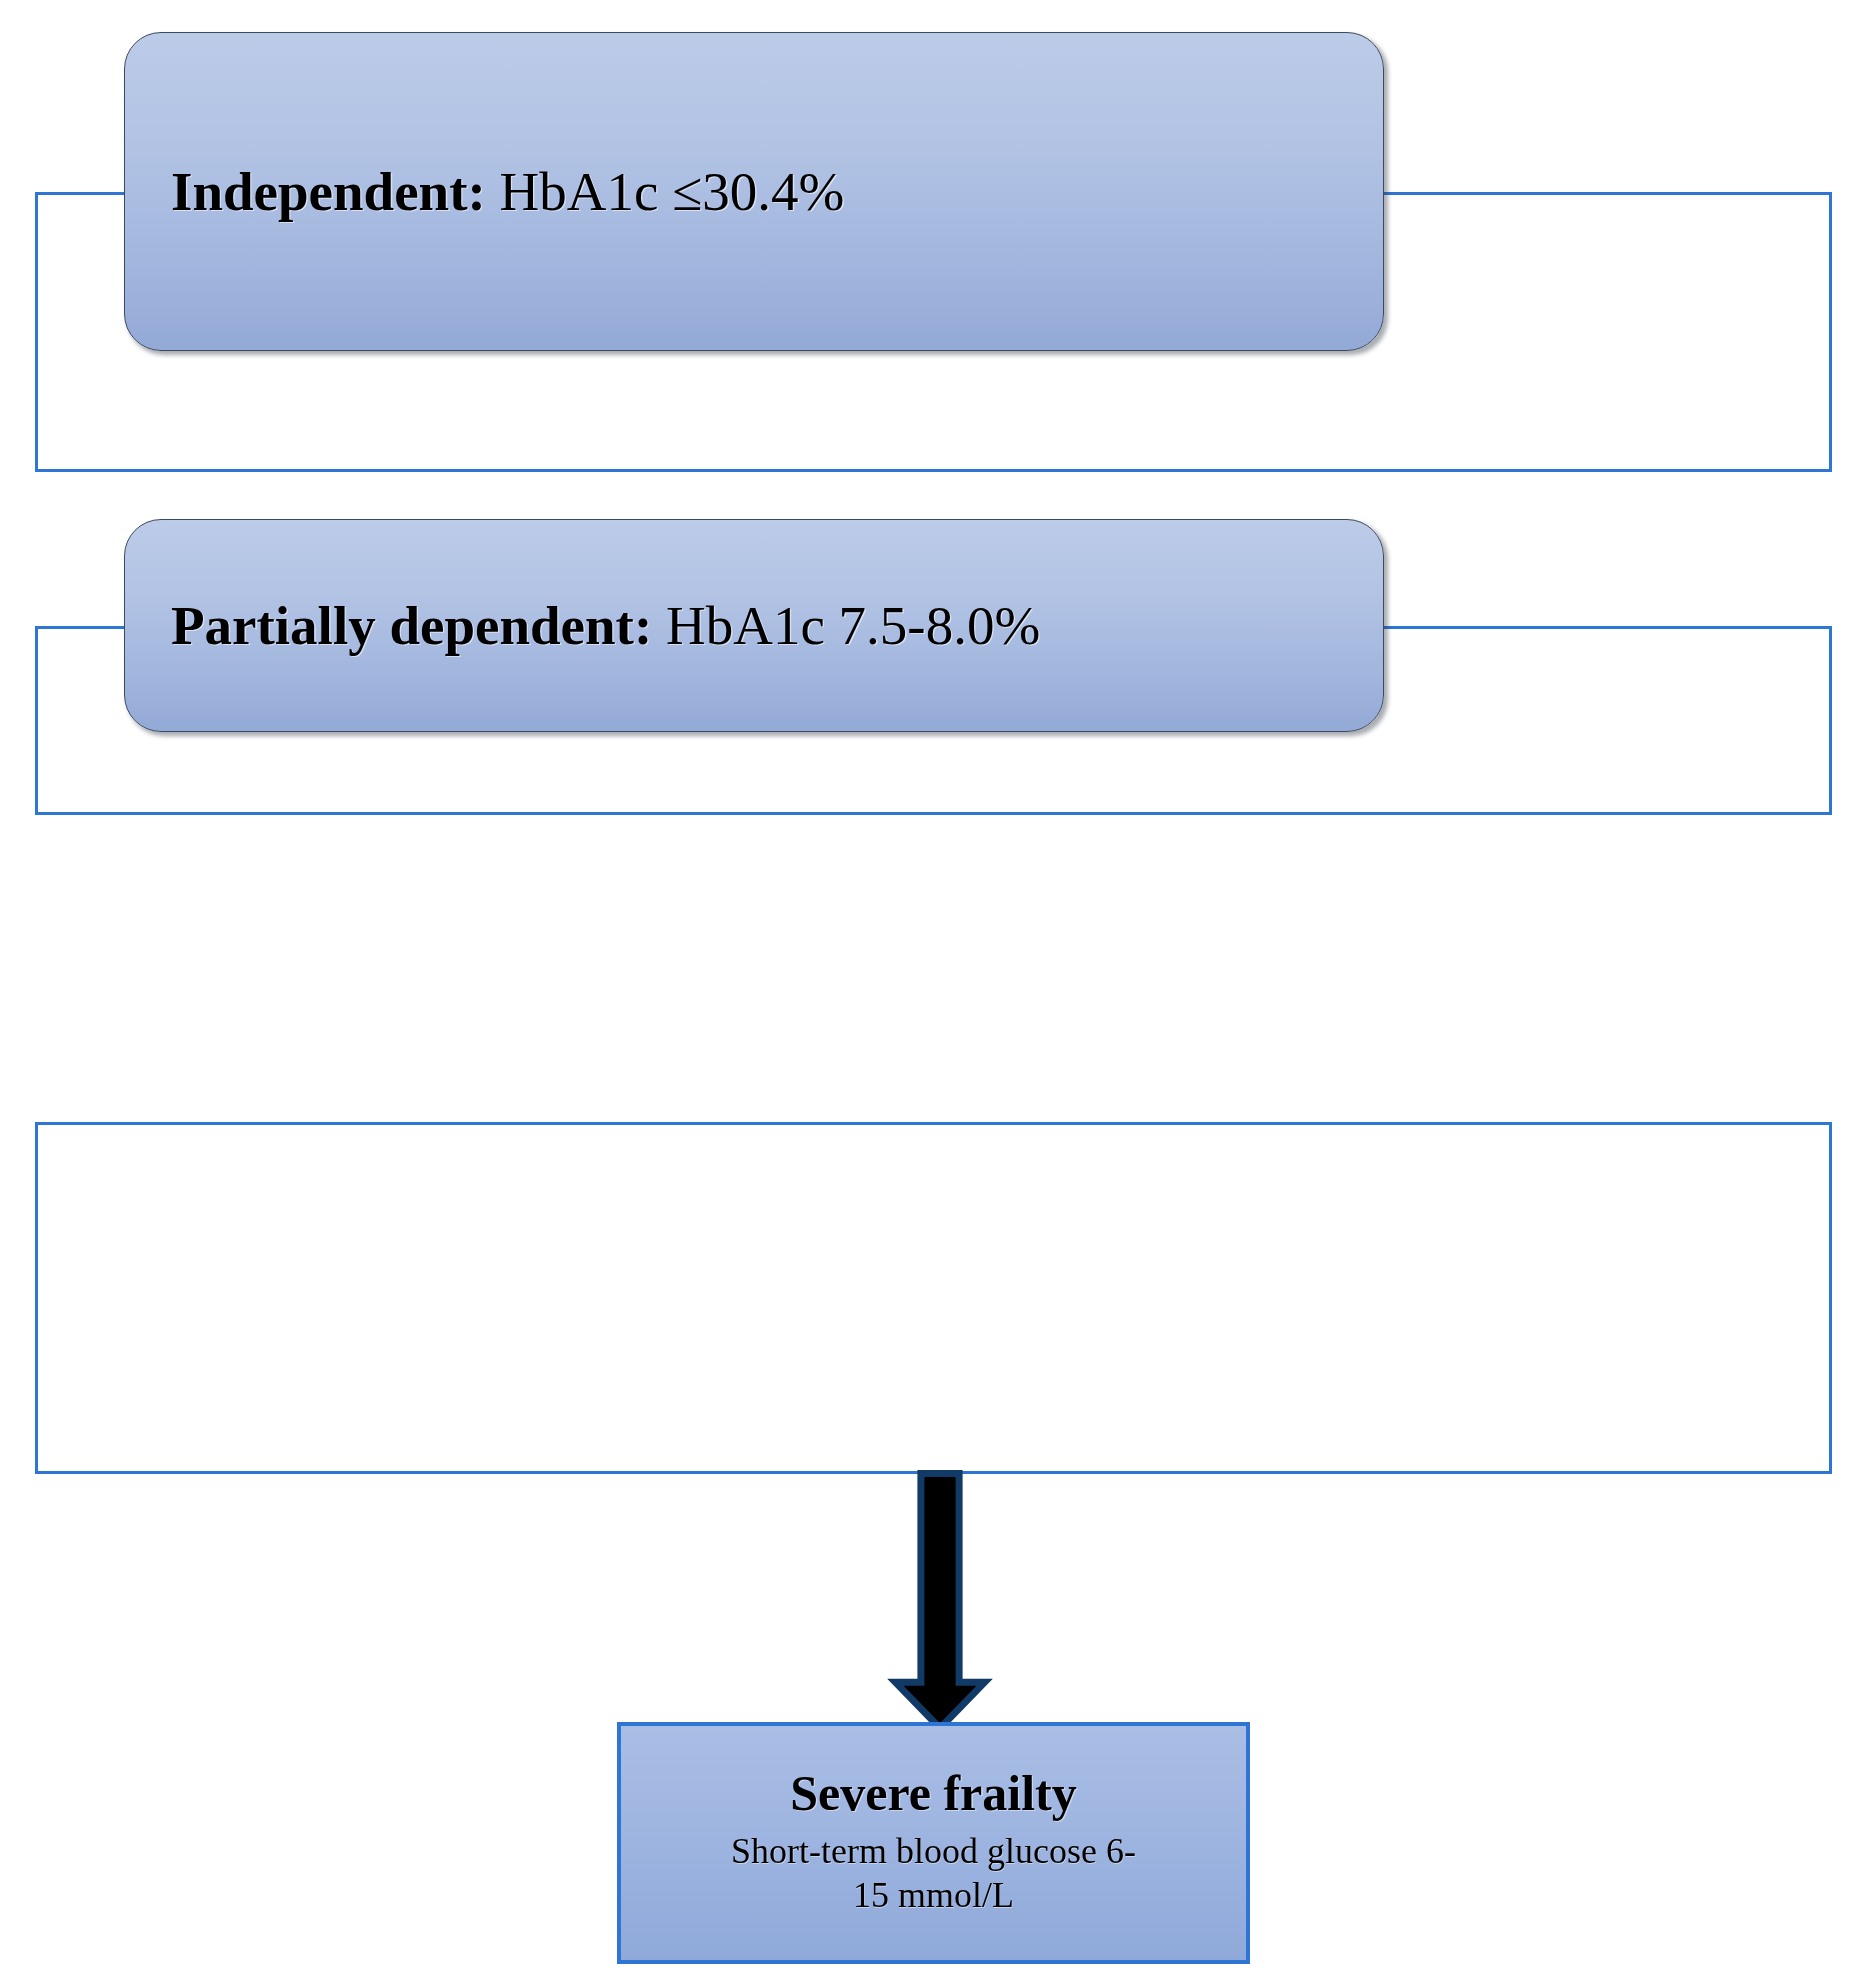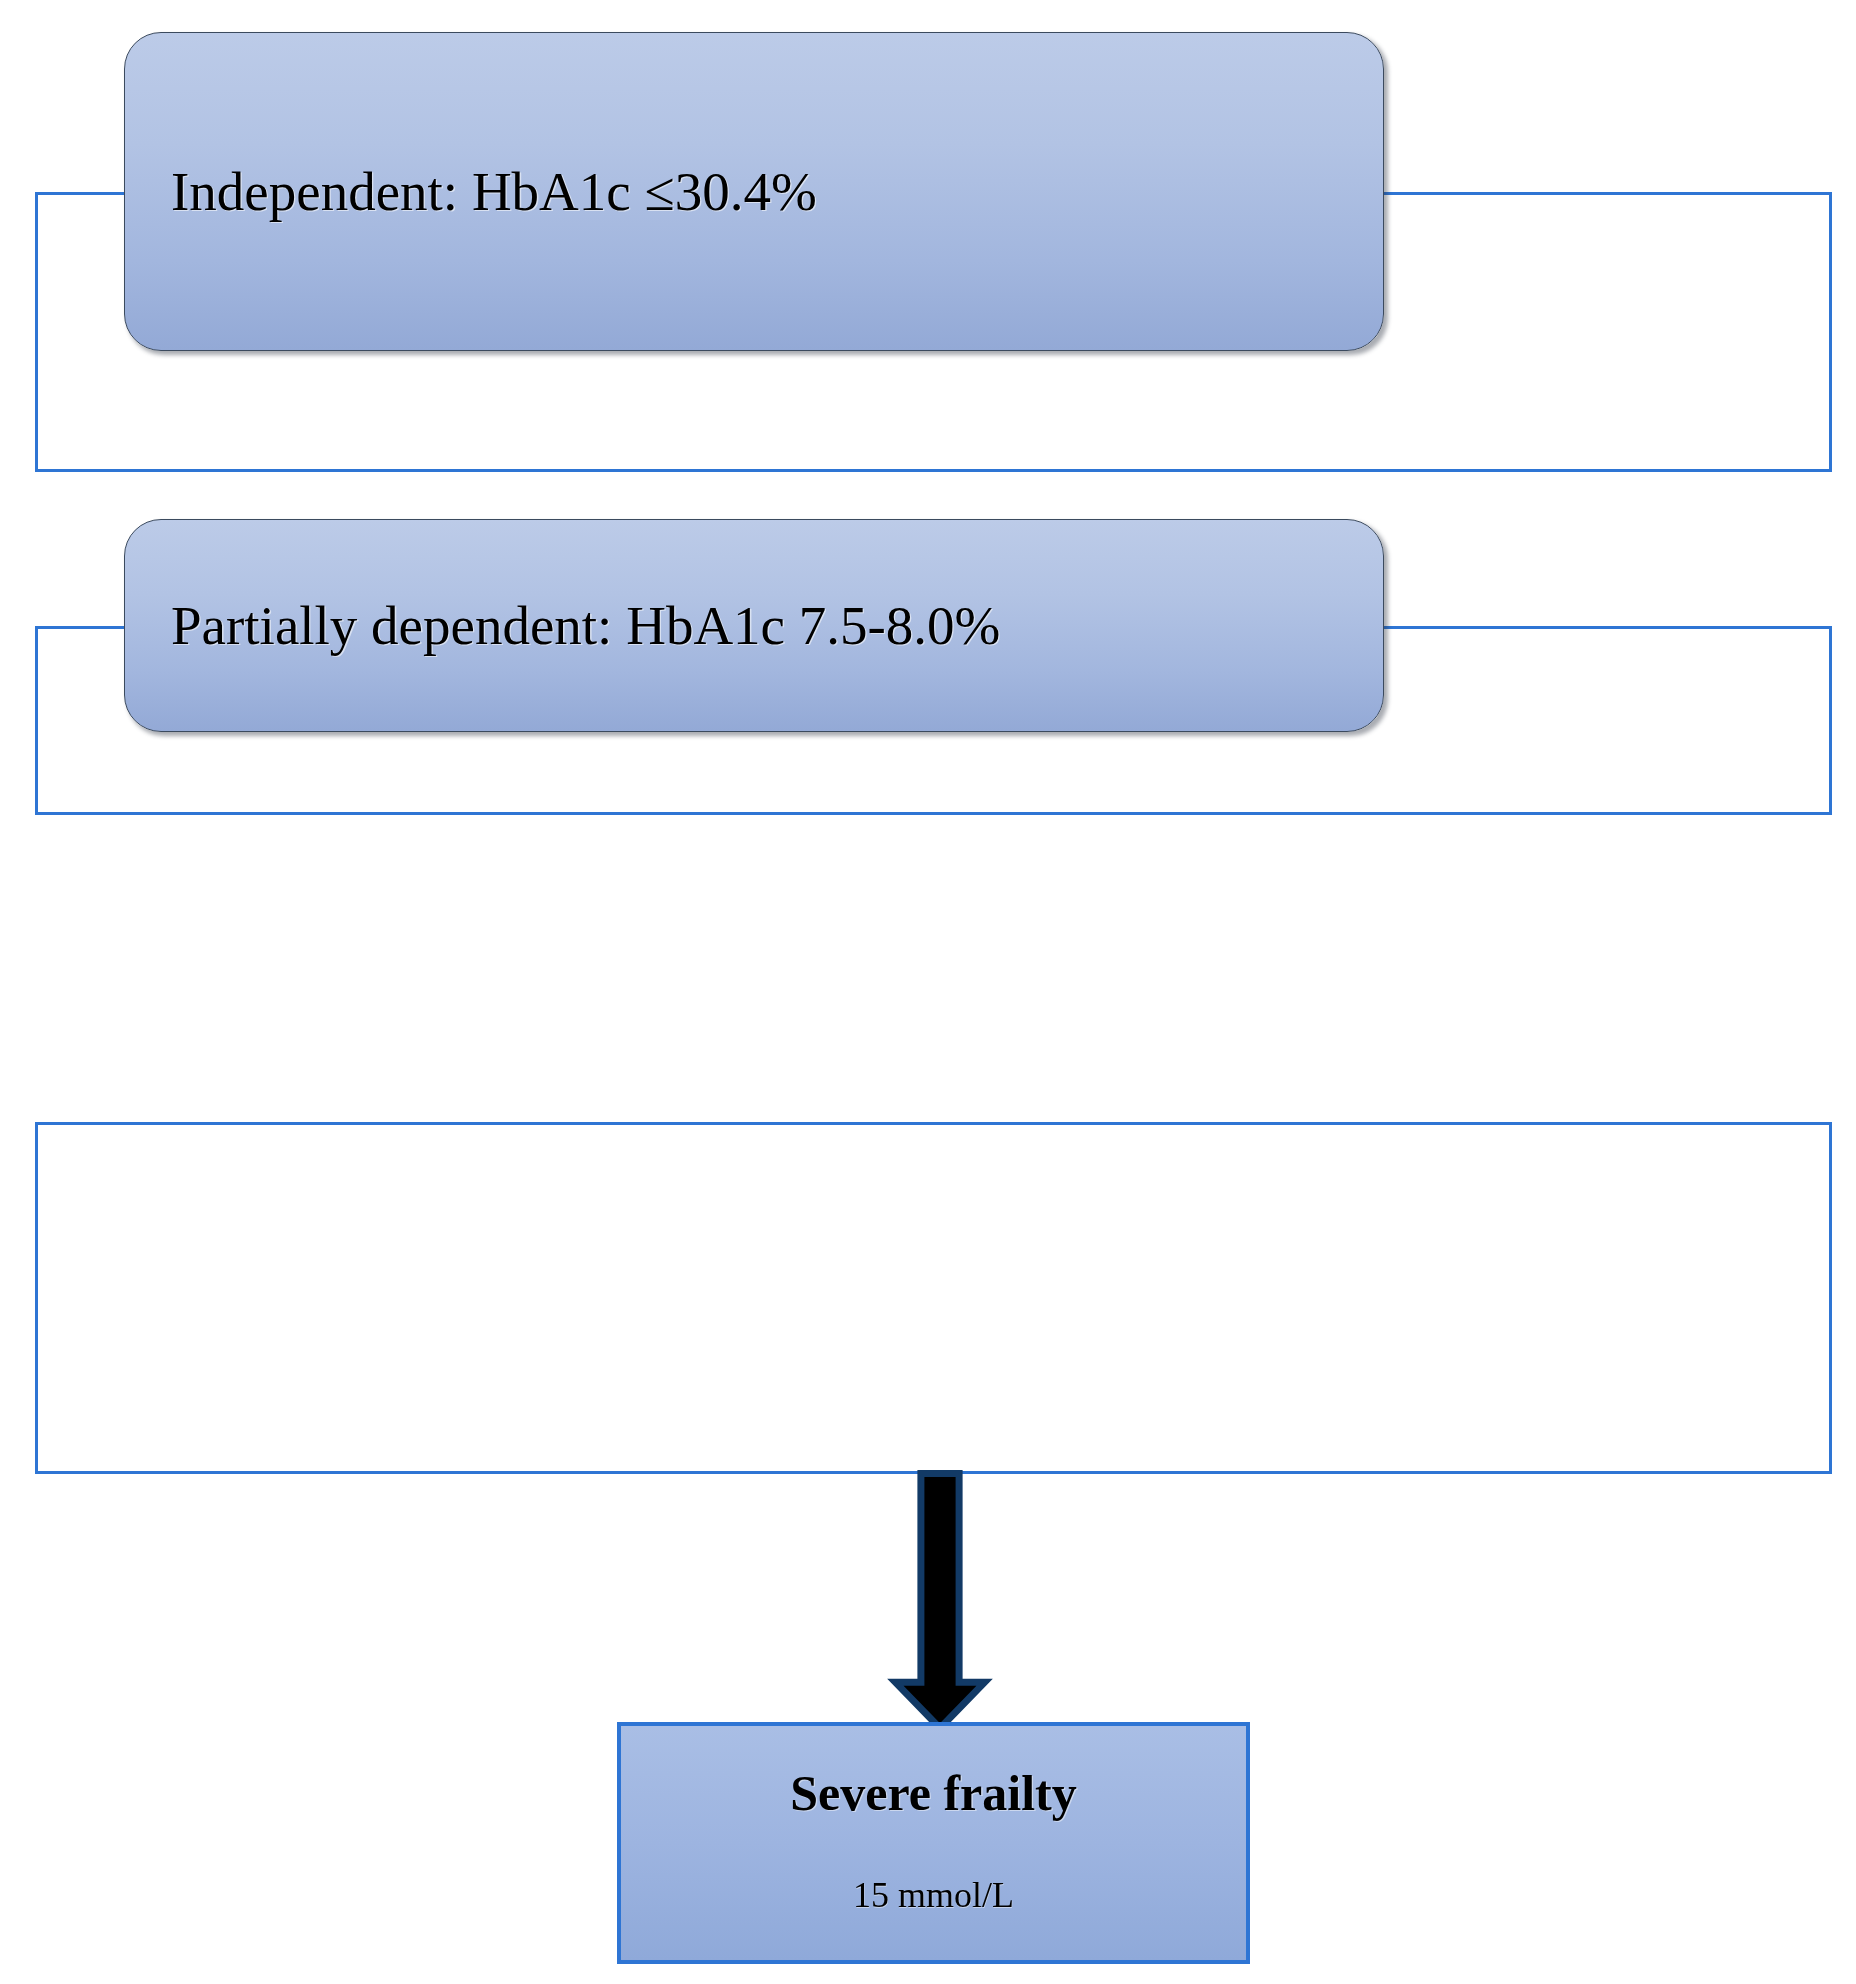--- a/index.html
+++ b/index.html
@@ -41,21 +41,21 @@
   }
   .round-box .box-text {
     padding-left: 46px;
     font-size: 55px;
     line-height: 1.05;
     color: #000000;
     white-space: nowrap;
     text-shadow: 1.3px 1.3px 0 rgba(255,255,255,0.55);
   }
   .round-box .box-text .lbl {
-    font-weight: normal;
+    font-weight: bold;
   }
   .round-box .box-text .val {
     font-weight: normal;
   }
 
   
   .severe-box {
     position: absolute;
     box-sizing: border-box;
     border: 4.5px solid #2E75D4;
@@ -113,19 +113,19 @@
   <div class="outline-rect" style="left:35px; top:1122px; width:1797px; height:352px;"></div>
 
 
   <svg class="arrow-svg" style="left:889px; top:1471px;" width="102" height="261" viewBox="0 0 160 410">
     <polygon points="50,4 110,4 110,332 150,332 80,404 10,332 50,332" fill="#000000" stroke="#123A66" stroke-width="11" stroke-linejoin="miter"></polygon>
   </svg>
 
   <div class="severe-box" style="left:617px; top:1722px; width:633px; height:242px;">
     <div class="severe-title">Severe frailty</div>
     <div class="severe-sub">
-      <br>
+      <span>Short-term blood glucose 6-</span><br>
       <span>15 mmol/L</span>
     </div>
   </div>
 
 </div>
 
 
 </body></html>

